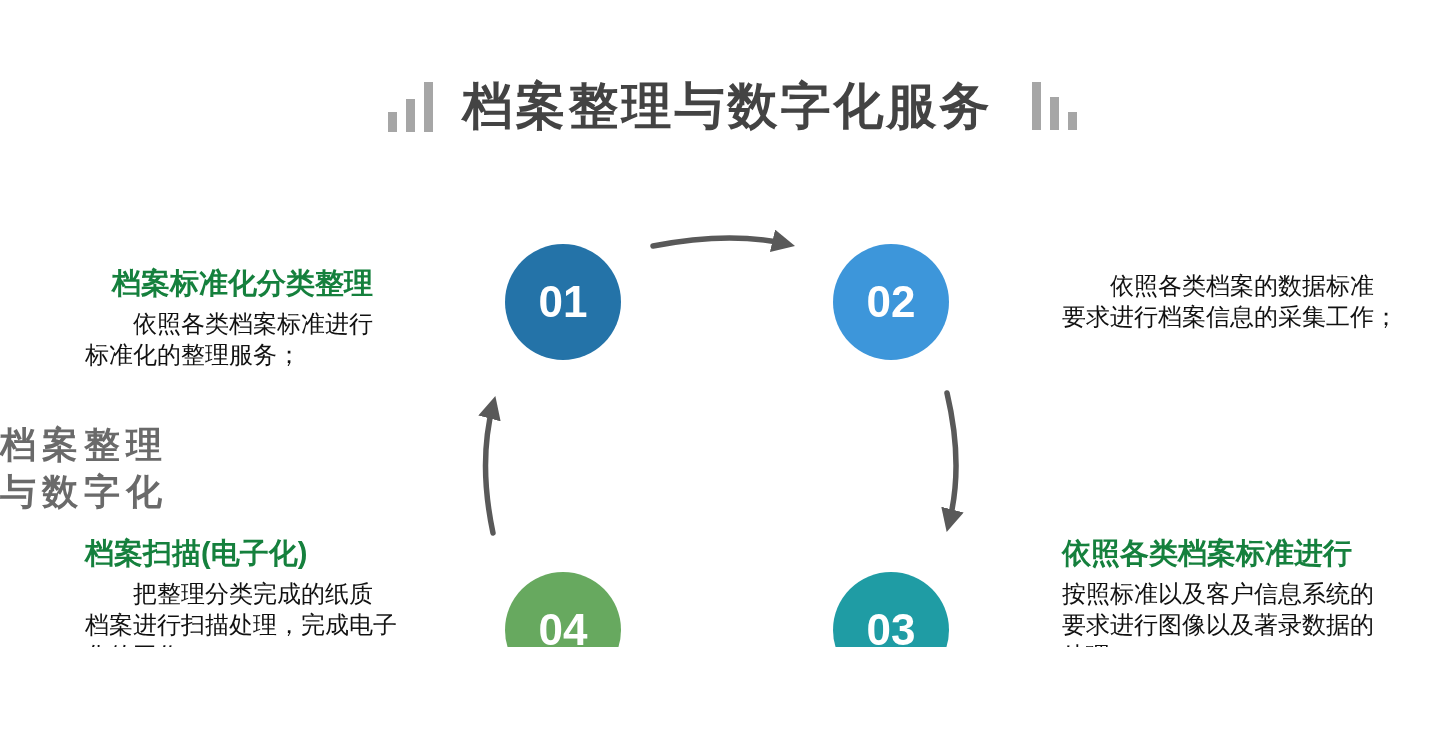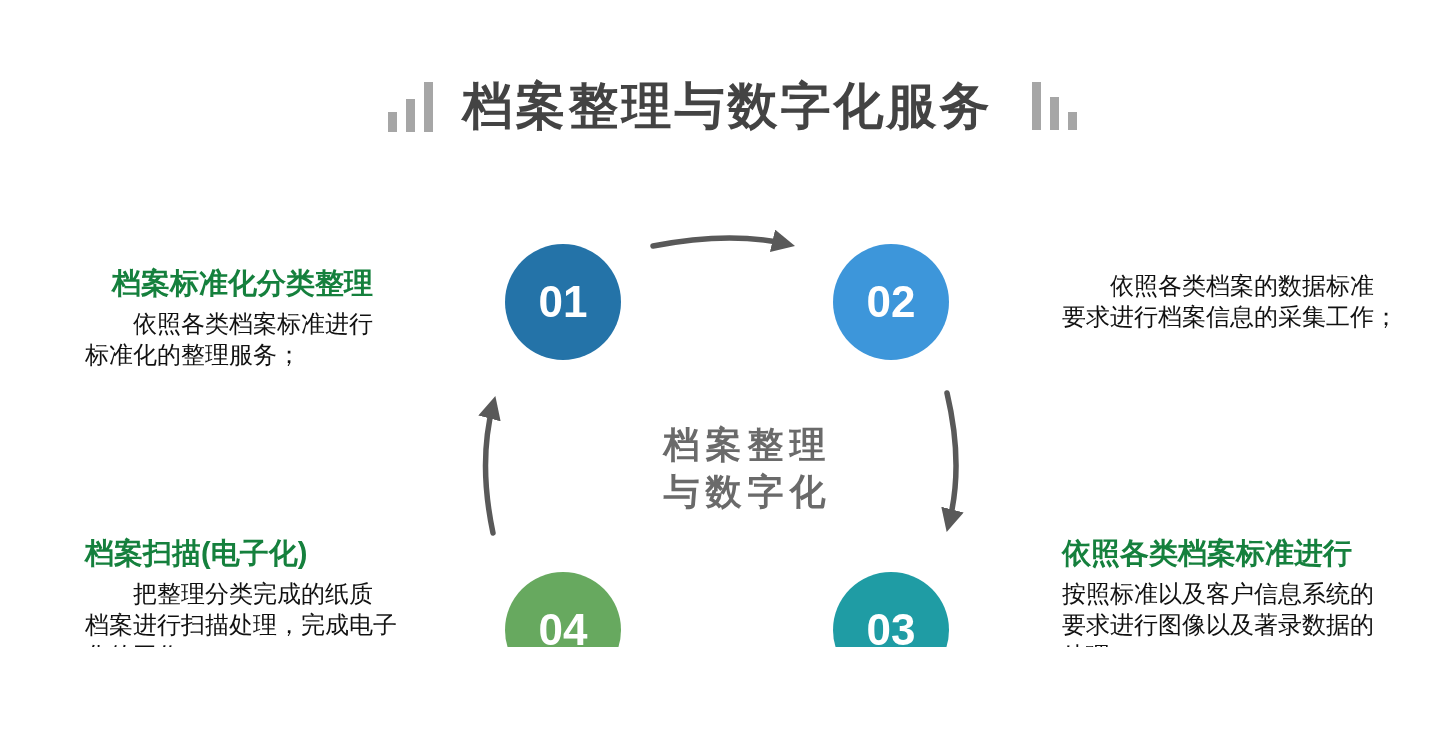--- a/index.html
+++ b/index.html
@@ -73,28 +73,27 @@
   .circle-01 { left: 505px; top: 244px; }
   .circle-02 { left: 833px; top: 244px; }
   .circle-03 { left: 833px; top: 572px; }
   .circle-04 { left: 505px; top: 572px; }
 
   
   .center-label {
     position: absolute;
     left: 0; right: 0;
     top: 421px;
-    text-align: center;
+    text-align: left;
     font-size: 36px;
     font-weight: 700;
     letter-spacing: 6px;
     line-height: 47px;
     color: #6a6a6a;
     white-space: pre-line;
-    padding-left: 40px;
   }
 
   
   .block { position: absolute; color: #111111; }
   .block h2 {
     font-size: 29px;
     font-weight: 700;
     line-height: 38px;
     color: #15803d;
     white-space: nowrap;

